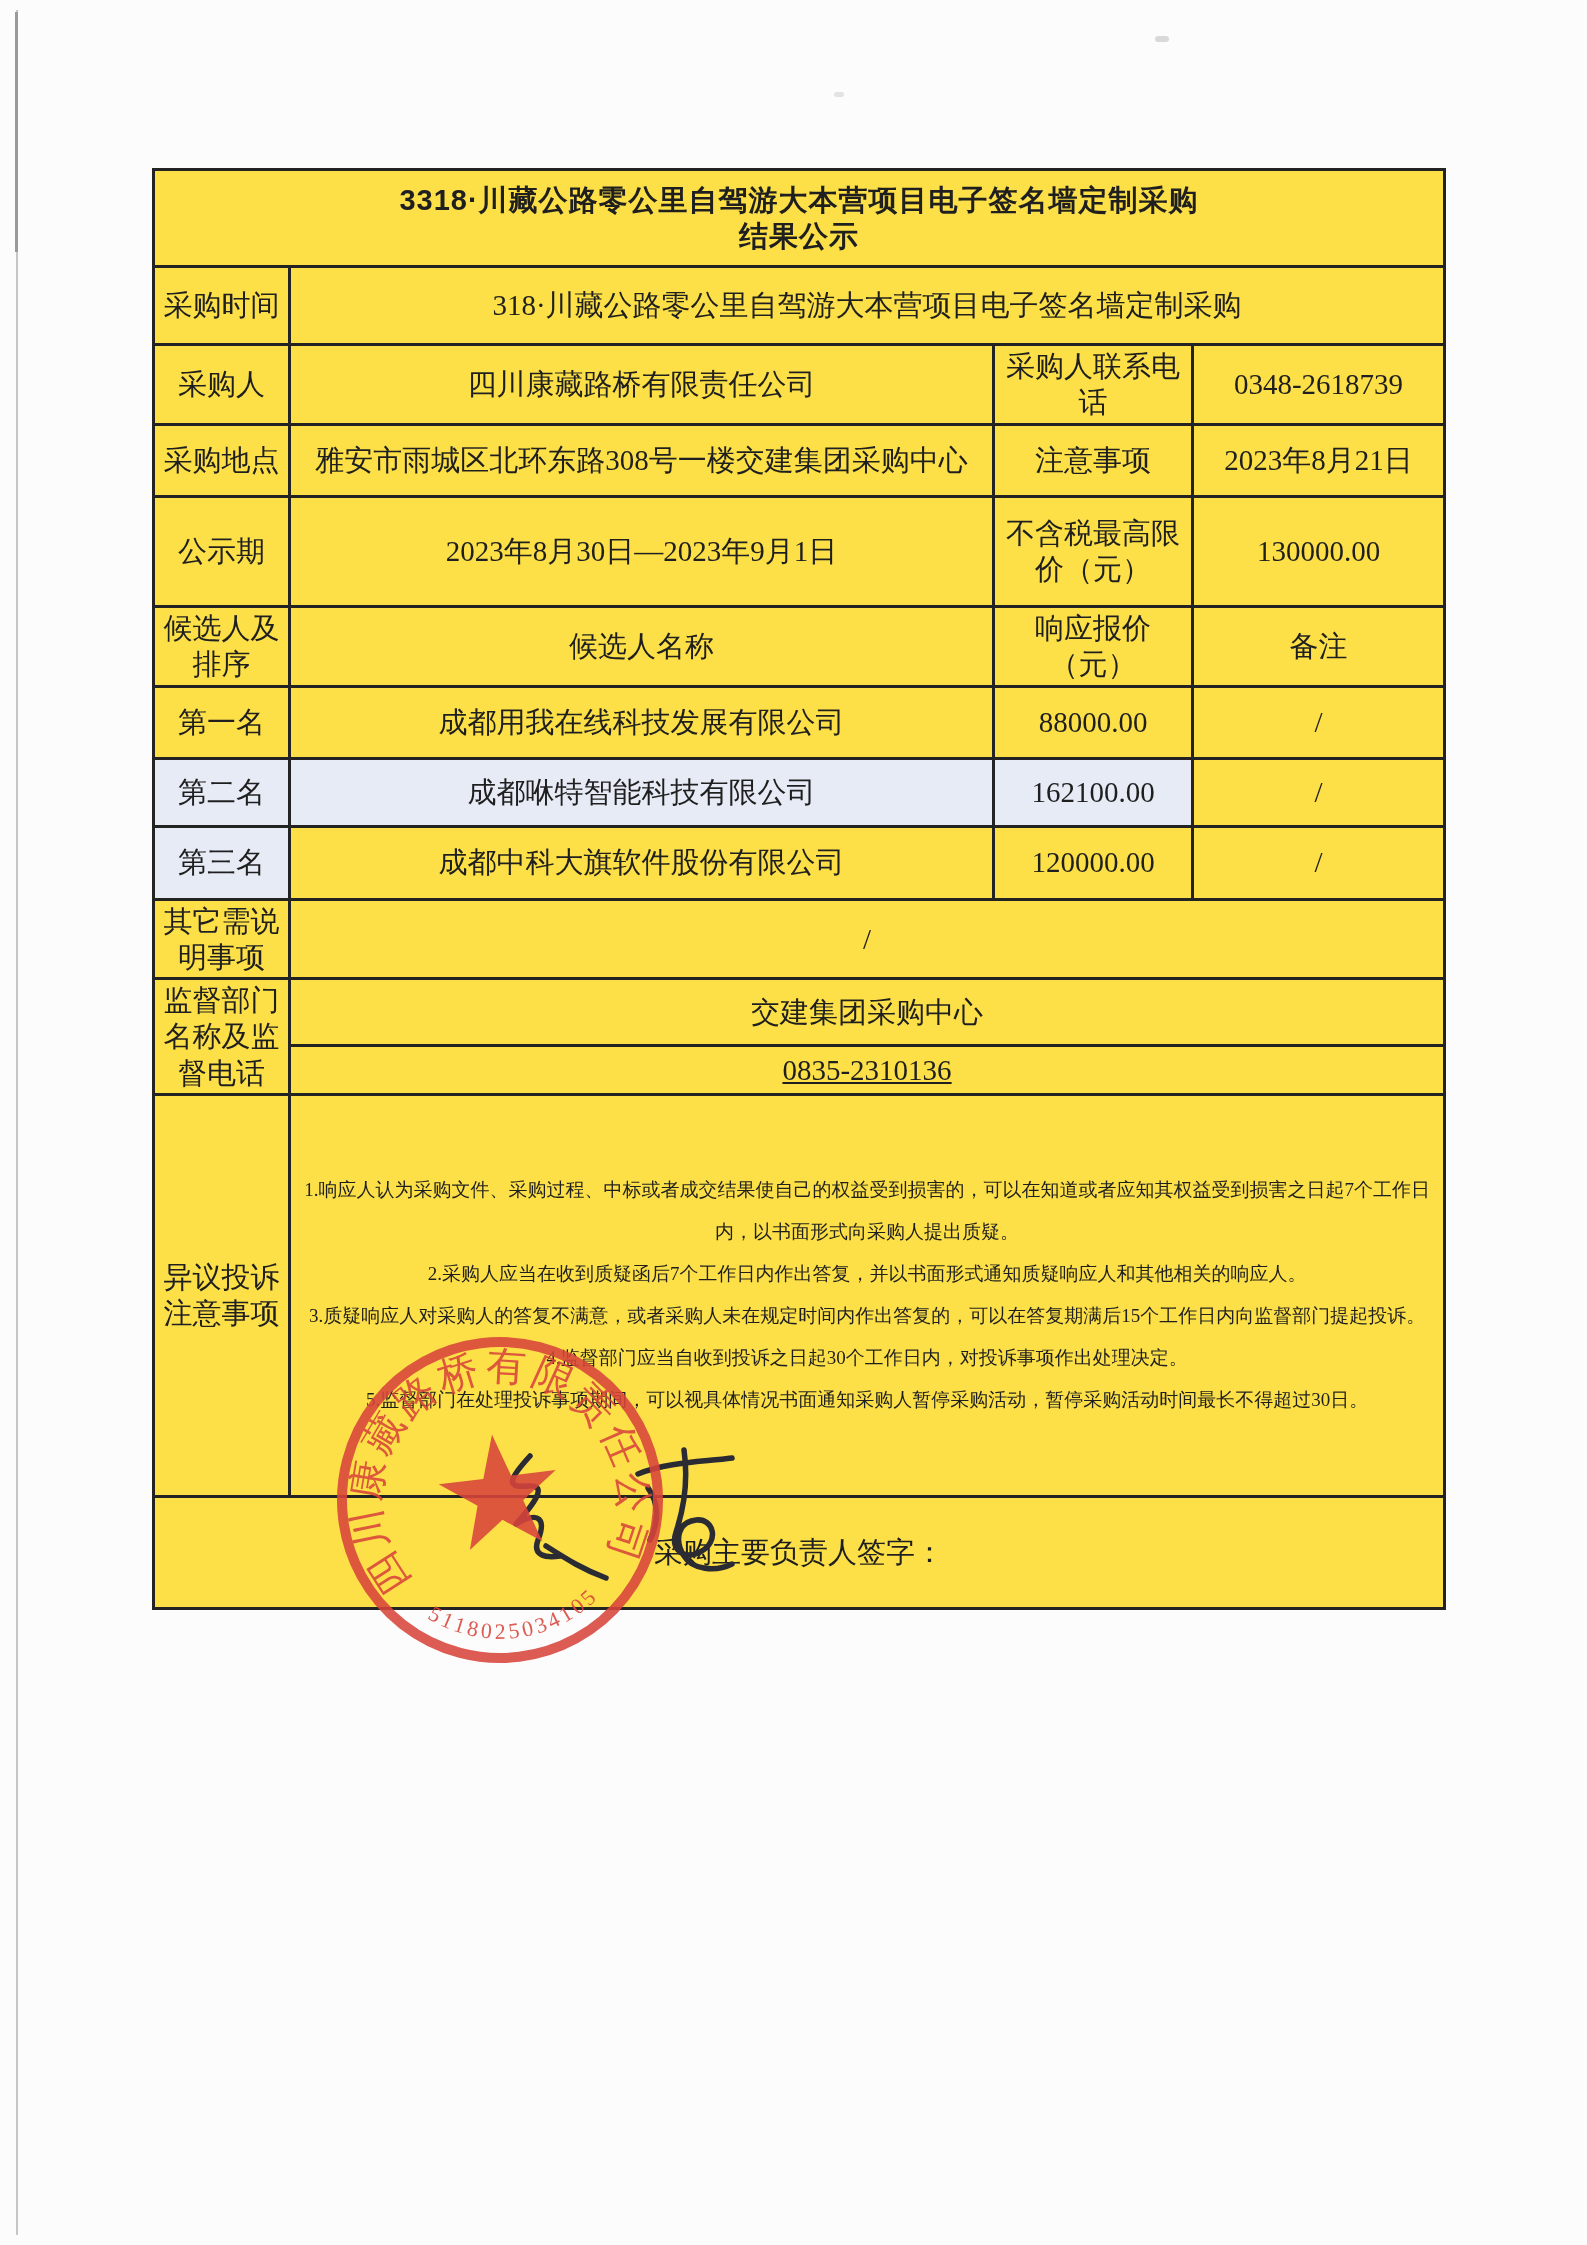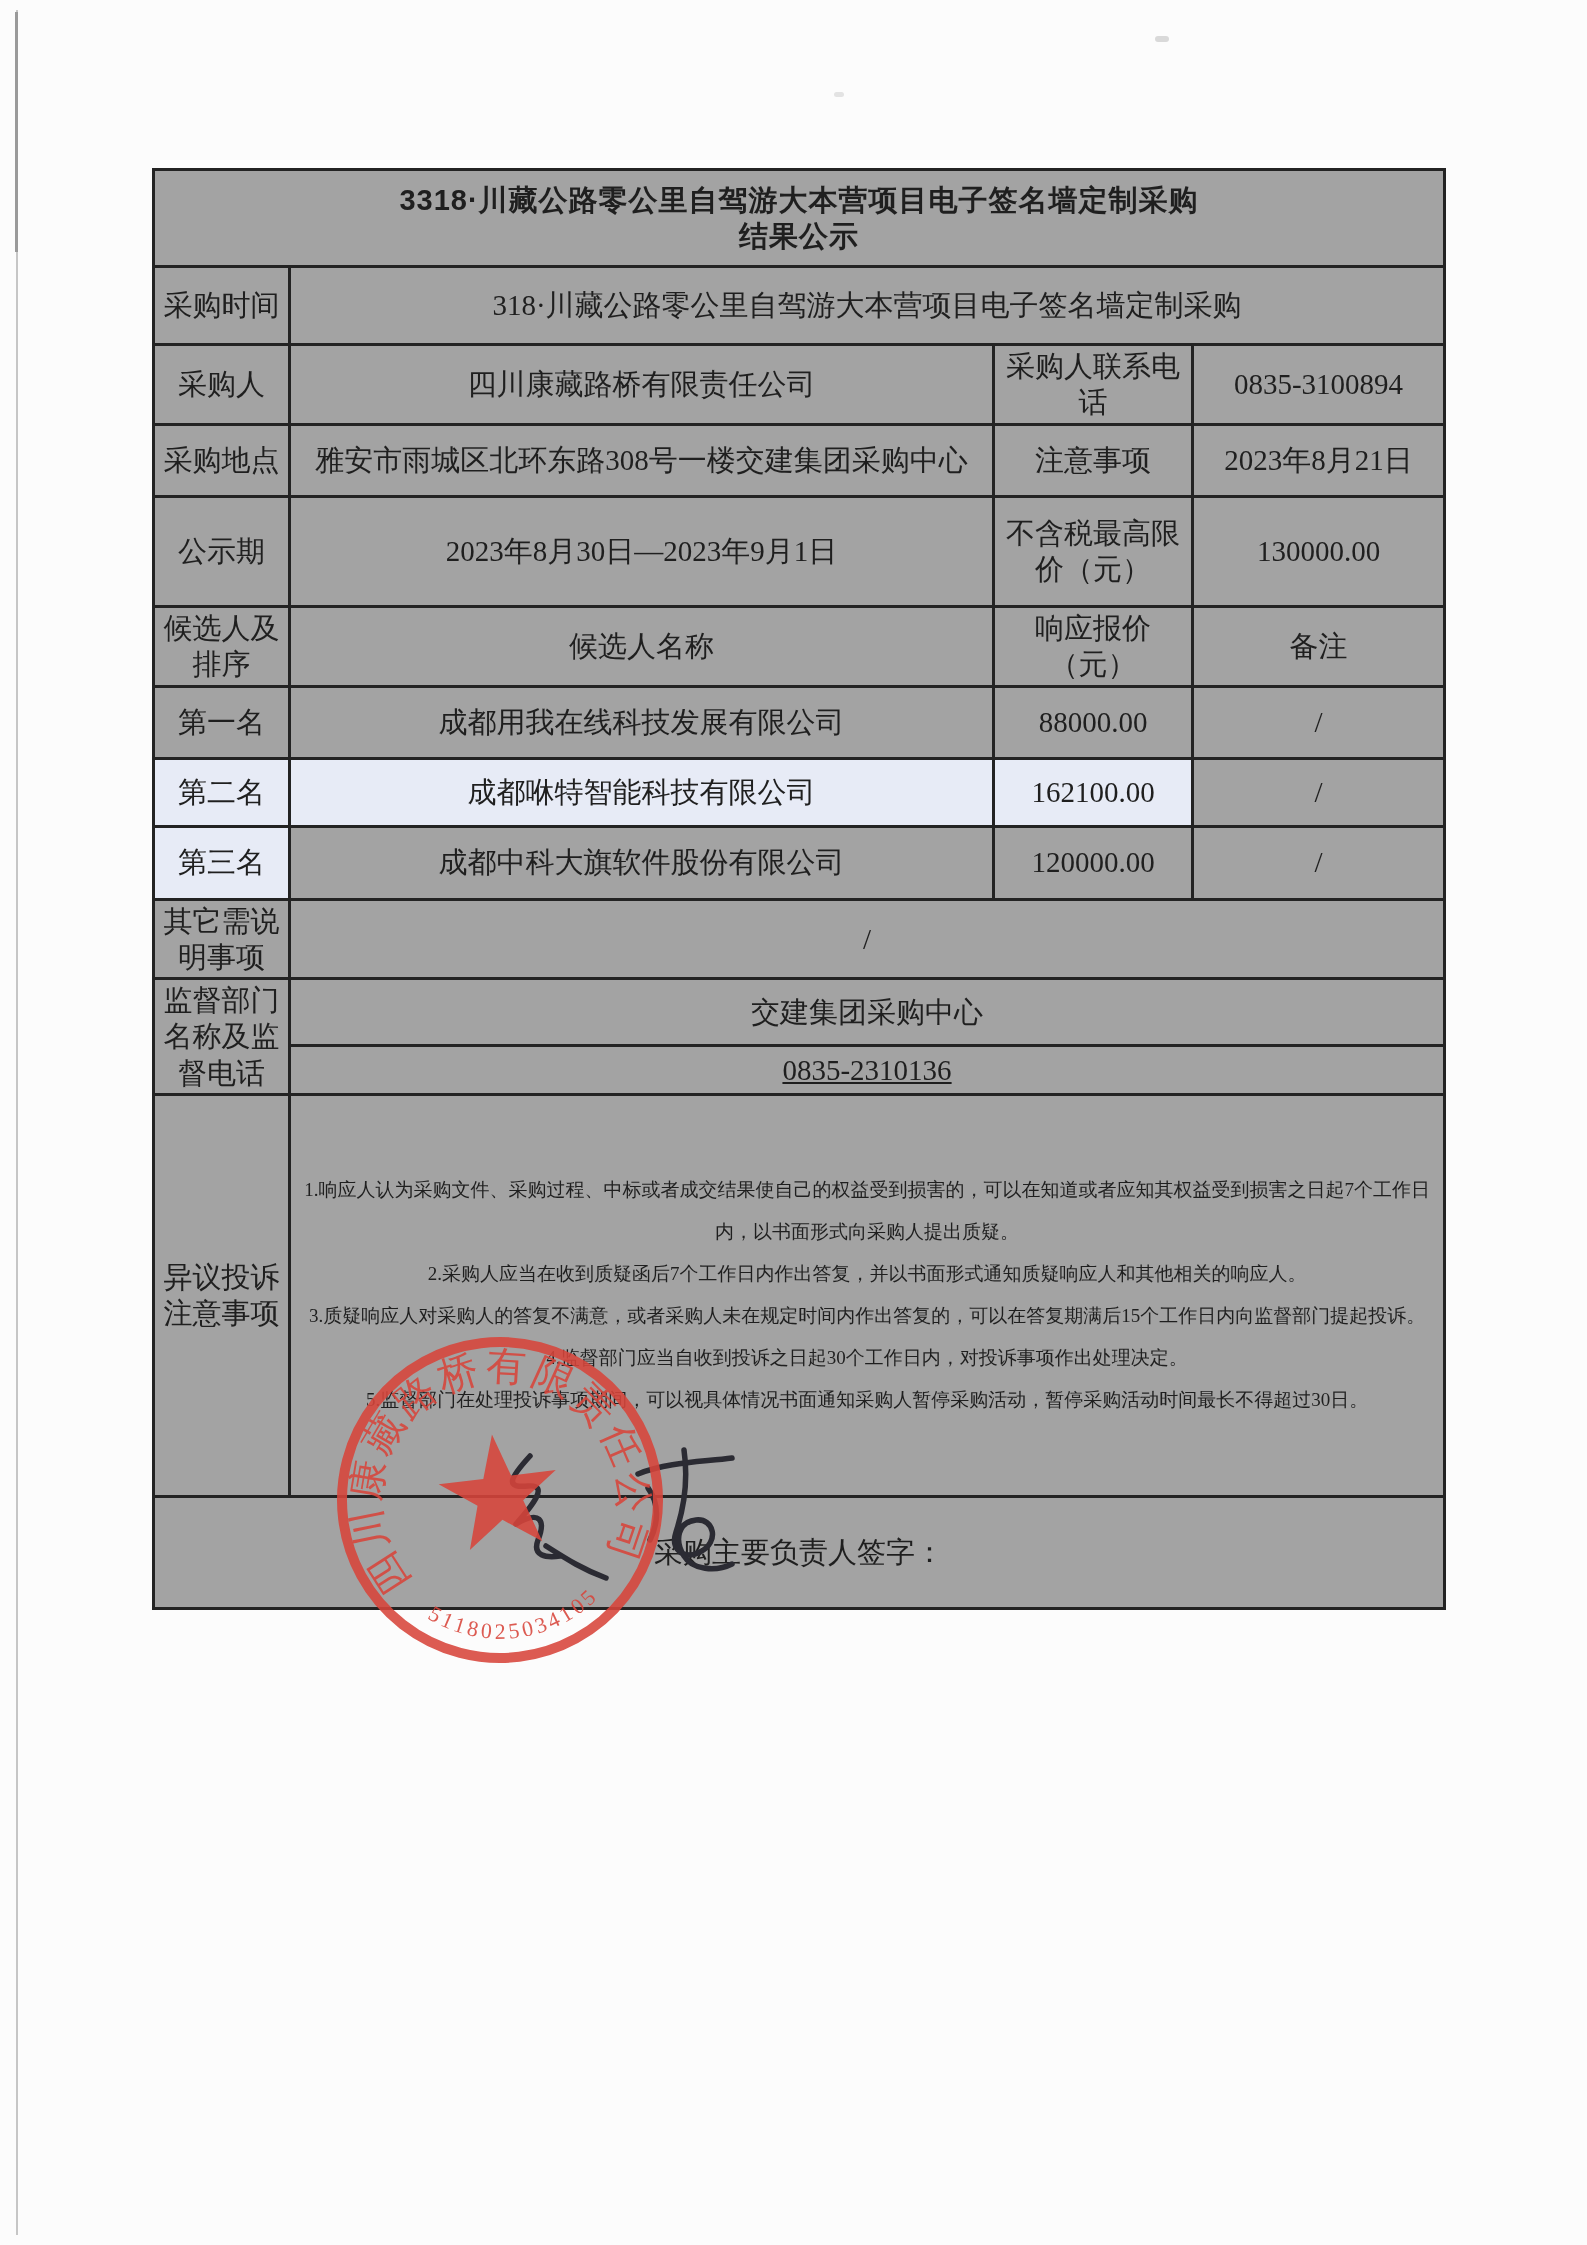--- a/index.html
+++ b/index.html
@@ -15,21 +15,21 @@
   .edge-line{position:absolute;left:16px;top:10px;width:2px;height:2225px;background:#c6c6c6;}
   .edge-line-top{position:absolute;left:15px;top:12px;width:3px;height:240px;background:#9a9a9a;}
   .speck1{position:absolute;left:1155px;top:36px;width:14px;height:6px;background:#d9d9d9;border-radius:3px;}
   .speck2{position:absolute;left:834px;top:92px;width:10px;height:5px;background:#e3e3e3;border-radius:3px;}
 
   table.doc{
     position:absolute;left:152px;top:168px;
     width:1291px;
     border-collapse:collapse;
     table-layout:fixed;
-    background:#a3a3a3;
+    background:#fde047;
   }
   table.doc td{
     border:3px solid #232323;
     vertical-align:middle;
     text-align:center;
     font-size:29px;
     line-height:1.25;
     padding:2px 6px;
     overflow:hidden;
   }
@@ -89,21 +89,21 @@
   </tr>
   <tr class="h2">
     <td>采购时间</td>
     <td colspan="3">318·川藏公路零公里自驾游大本营项目电子签名墙定制采购</td>
   </tr>
   <tr class="h3">
     <td>采购人</td>
     <td>四川康藏路桥有限责任公司</td>
     <td class="prewrap">采购人联系电
 话</td>
-    <td>0835-3100894</td>
+    <td>0348-2618739</td>
   </tr>
   <tr class="h4">
     <td>采购地点</td>
     <td class="left-text">雅安市雨城区北环东路308号一楼交建集团采购中心</td>
     <td>注意事项</td>
     <td>2023年8月21日</td>
   </tr>
   <tr class="h5">
     <td>公示期</td>
     <td>2023年8月30日—2023年9月1日</td>

